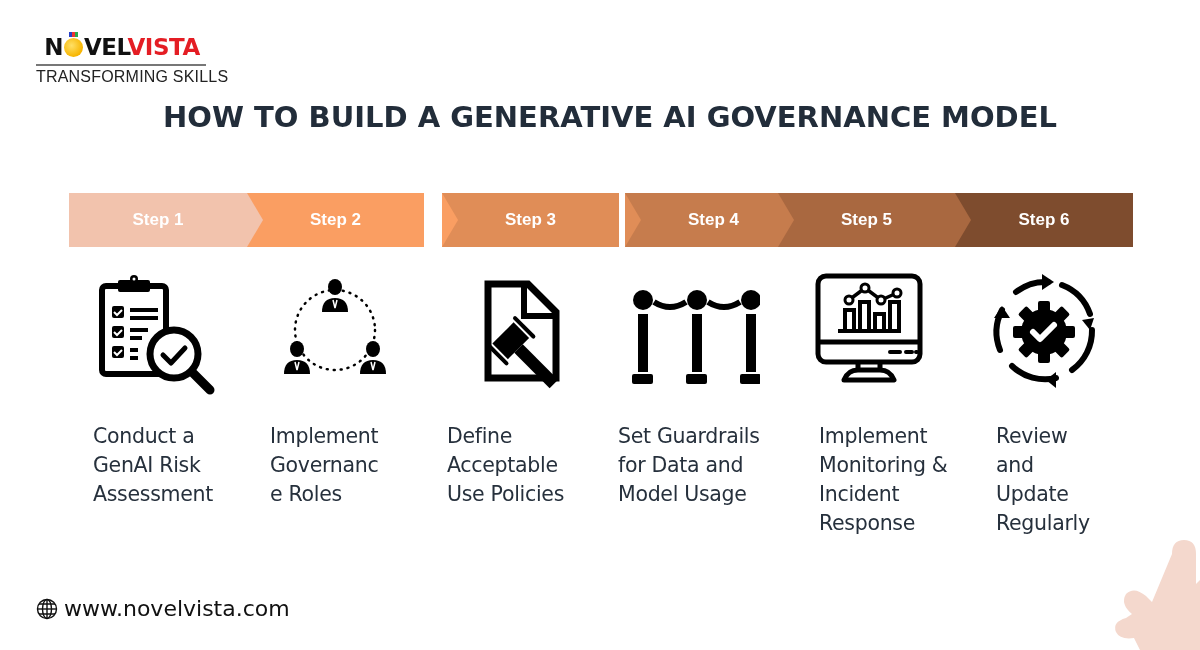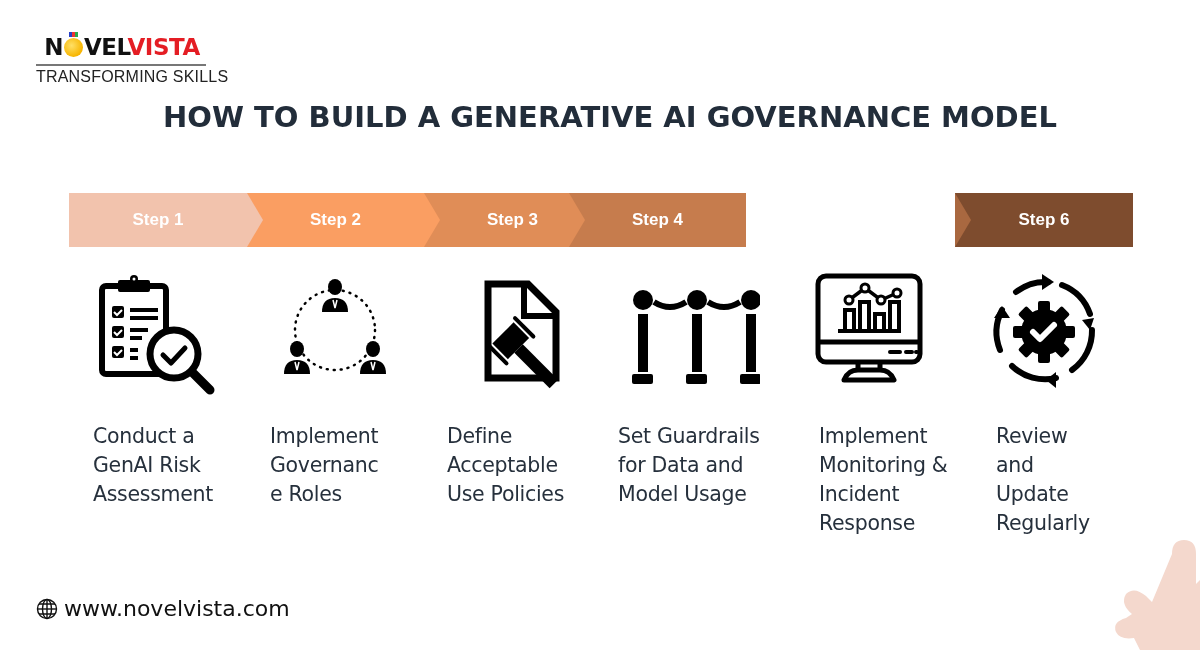--- a/index.html
+++ b/index.html
@@ -43,27 +43,31 @@
 <h1 class="title">HOW TO BUILD A GENERATIVE AI GOVERNANCE MODEL</h1>
 
 <div class="band">
   <div class="seg" style="left:0;width:178px;background:#f2c3ad;">
     <span class="lbl">Step 1</span>
   </div>
   <div class="seg" style="left:178px;width:177px;background:#fa9e62;">
     <span class="notch" style="border-left:16px solid #f2c3ad;"></span>
     <span class="lbl">Step 2</span>
   </div>
-  <div class="seg" style="left:355px;width:177px;background:#e08d57;">
+  <div class="seg" style="left:373px;width:177px;background:#e08d57;">
     <span class="notch" style="border-left:16px solid #fa9e62;"></span>
     <span class="lbl">Step 3</span>
   </div>
-  <div class="seg" style="left:500px;width:177px;background:#c67c4d;">
+  <div class="seg" style="left:556px;width:177px;background:#c67c4d;">
     <span class="notch" style="border-left:16px solid #e08d57;"></span>
     <span class="lbl">Step 4</span>
+  </div>
+  <div class="seg" style="left:709px;width:177px;background:#a96840;">
+    <span class="notch" style="border-left:16px solid #c67c4d;"></span>
+    <span class="lbl">Step 5</span>
   </div>
   <div class="seg" style="left:886px;width:178px;background:#7e4c2e;">
     <span class="notch" style="border-left:16px solid #a96840;"></span>
     <span class="lbl">Step 6</span>
   </div>
 </div>
 
 <svg class="icon" style="left:96px;" viewBox="0 0 130 130">
   <rect x="6" y="16" width="64" height="88" rx="4" fill="none" stroke="#000" stroke-width="6"></rect>
   <rect x="22" y="10" width="32" height="12" rx="2" fill="#000"></rect>

